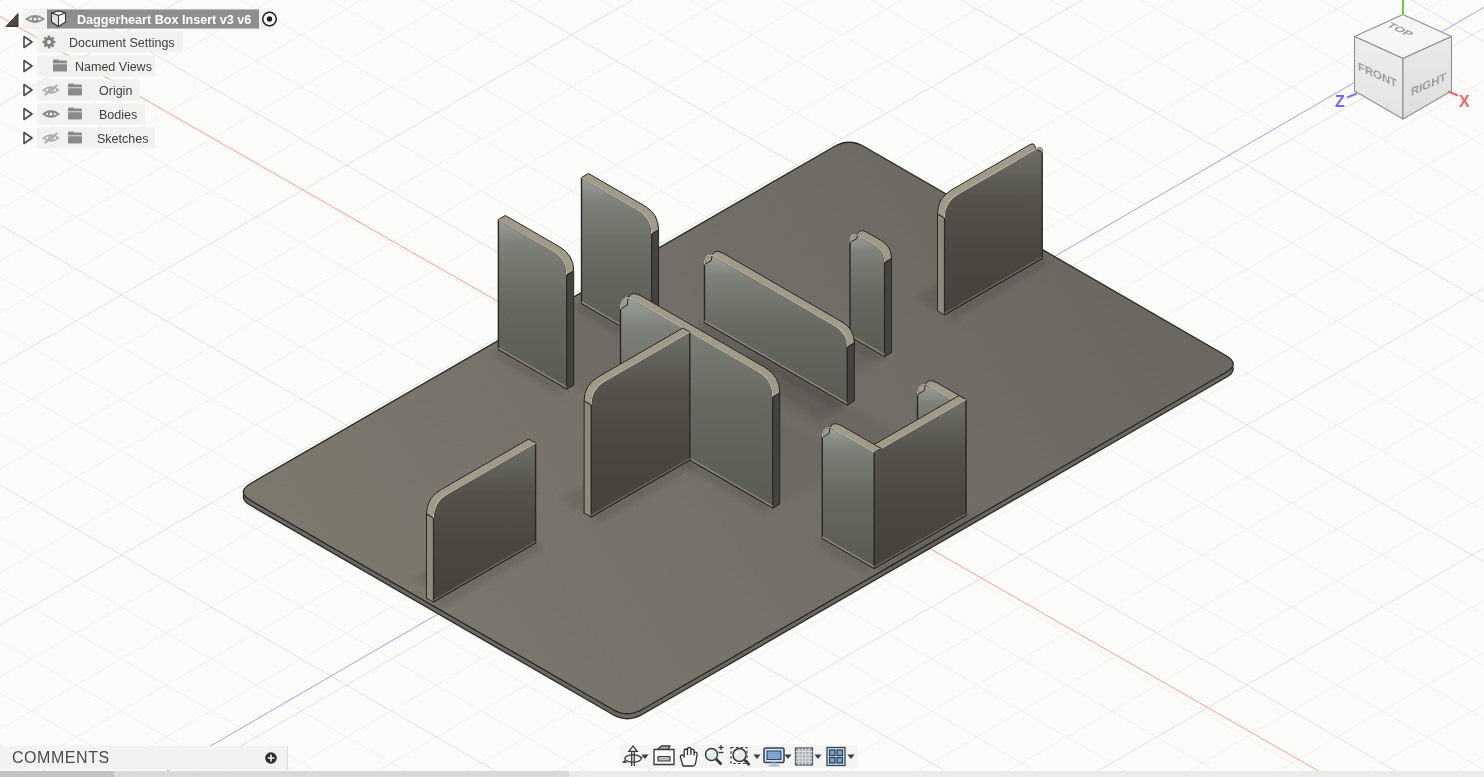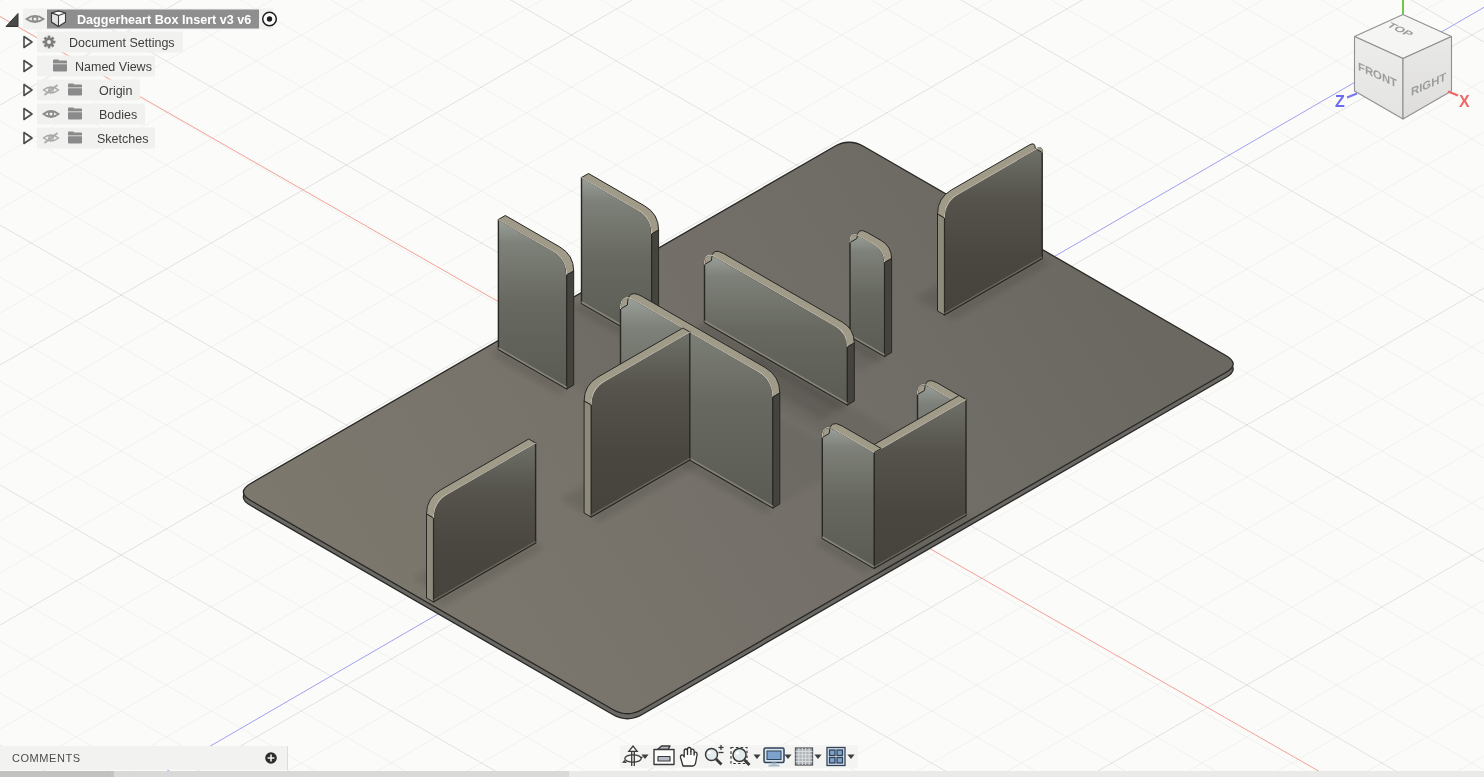--- a/index.html
+++ b/index.html
@@ -1,21 +1,21 @@
 <!DOCTYPE html>
 <html><head><meta charset="utf-8">
 <style>
 html,body{margin:0;padding:0;}
 body{width:1484px;height:777px;overflow:hidden;position:relative;
  font-family:"Liberation Sans",sans-serif;background:#fbfbfa;}
 #scene{position:absolute;left:0;top:0;}
 #vcube{position:absolute;left:1320px;top:0;}
 #comments{position:absolute;left:0;top:746px;width:287px;height:24px;background:#f2f2f1;
  border-right:1px solid #ddd;display:flex;align-items:center;}
-#comments span{font-size:11px;color:#4c4c4c;letter-spacing:0.55px;margin-left:12px;text-align:center;}
+#comments span{font-size:16px;color:#4c4c4c;letter-spacing:0.55px;margin-left:12px;text-align:center;}
 #hscroll{position:absolute;left:0;top:771px;width:1484px;height:6px;background:#eaeae9;}
 #htrack{position:absolute;left:0;top:771px;width:569px;height:6px;background:#d9d9d8;}
 #hthumb{position:absolute;left:0;top:771px;width:114px;height:6px;background:#c2c2c1;}
 </style></head>
 <body>
 <svg id="scene" width="1484" height="777" viewBox="0 0 1484 777">
 <g stroke="#000" stroke-opacity="0.045" stroke-width="1">
       <line x1="0" y1="-867" x2="1484" y2="-10"></line>
       <line x1="0" y1="-763" x2="1484" y2="94"></line>
       <line x1="0" y1="-711" x2="1484" y2="146"></line>

